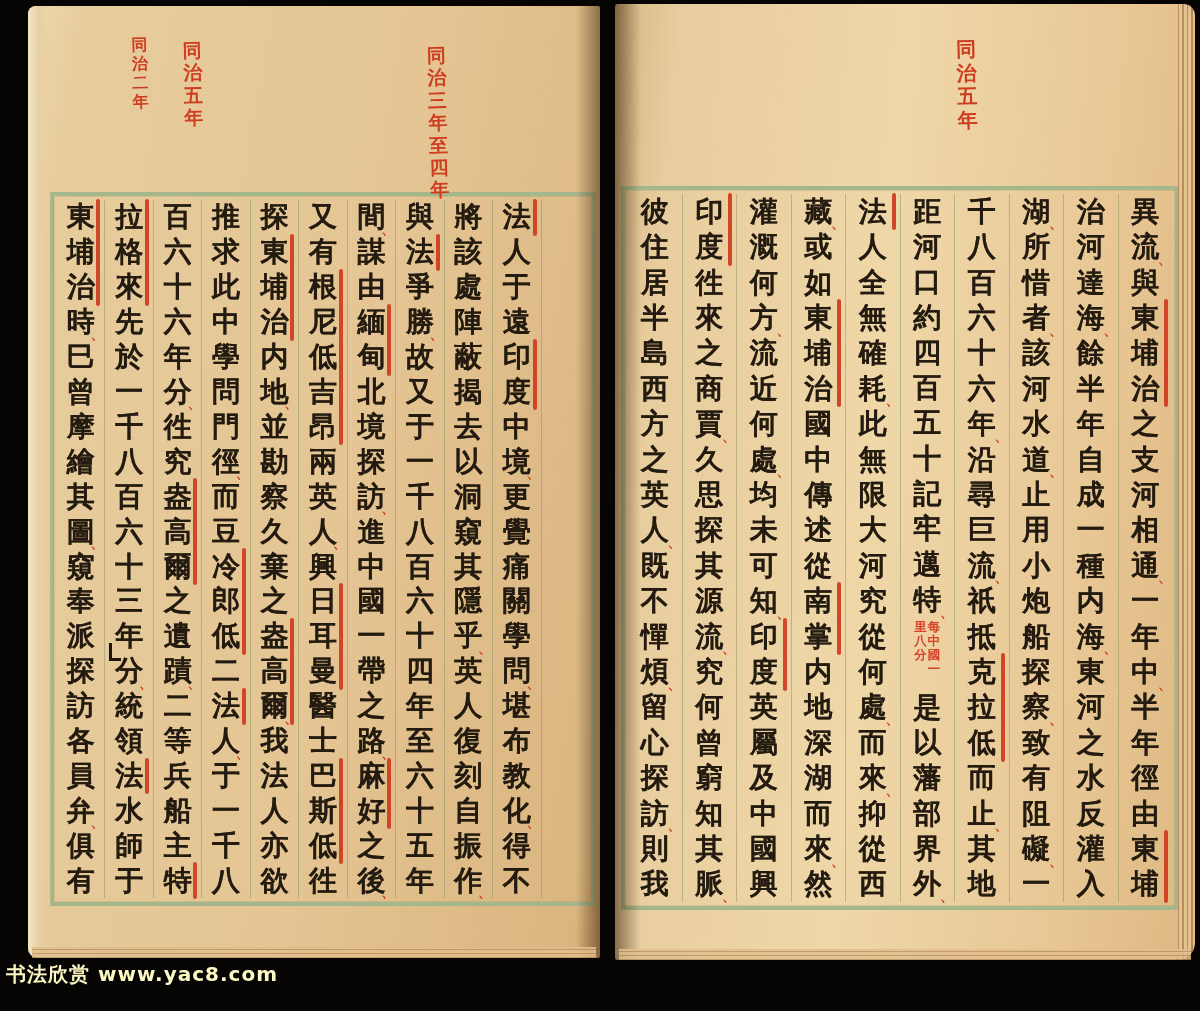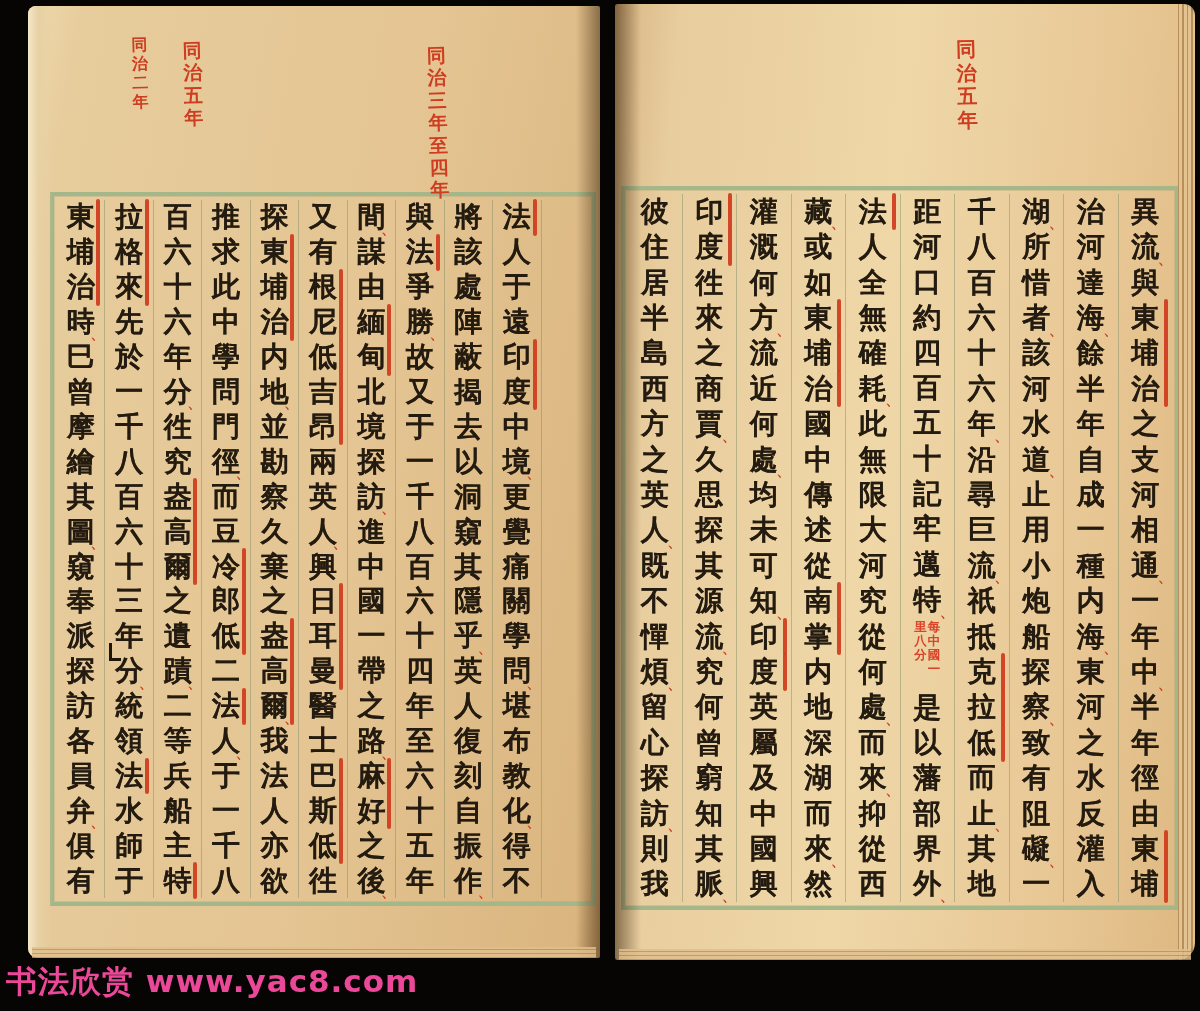--- a/index.html
+++ b/index.html
@@ -51,21 +51,21 @@
   .mini-col span{display:block;font-size:12.5px;line-height:1.12;color:#d8432a;font-weight:bold;}
 
   
   .vnote{position:absolute;z-index:2;width:24px;text-align:center;color:#ce3d21;
     font-weight:bold;transform:rotate(-1.5deg);}
   .vnote span{display:block;line-height:1.18;}
 
   
   .watermark{position:absolute;left:6px;top:961px;z-index:6;
     font-family:"DejaVu Sans","Liberation Sans",sans-serif;
-    font-size:31px;font-weight:bold;color:#ec4899;letter-spacing:1px;white-space:nowrap;}
+    font-size:20px;font-weight:bold;color:#fef9c3;letter-spacing:1px;white-space:nowrap;}
 </style>
 </head>
 <body>
 
 <div class="scene">
 
   <div class="page page-right">
     <div class="frame">
       <div class="cols">
           <div class="slot">

